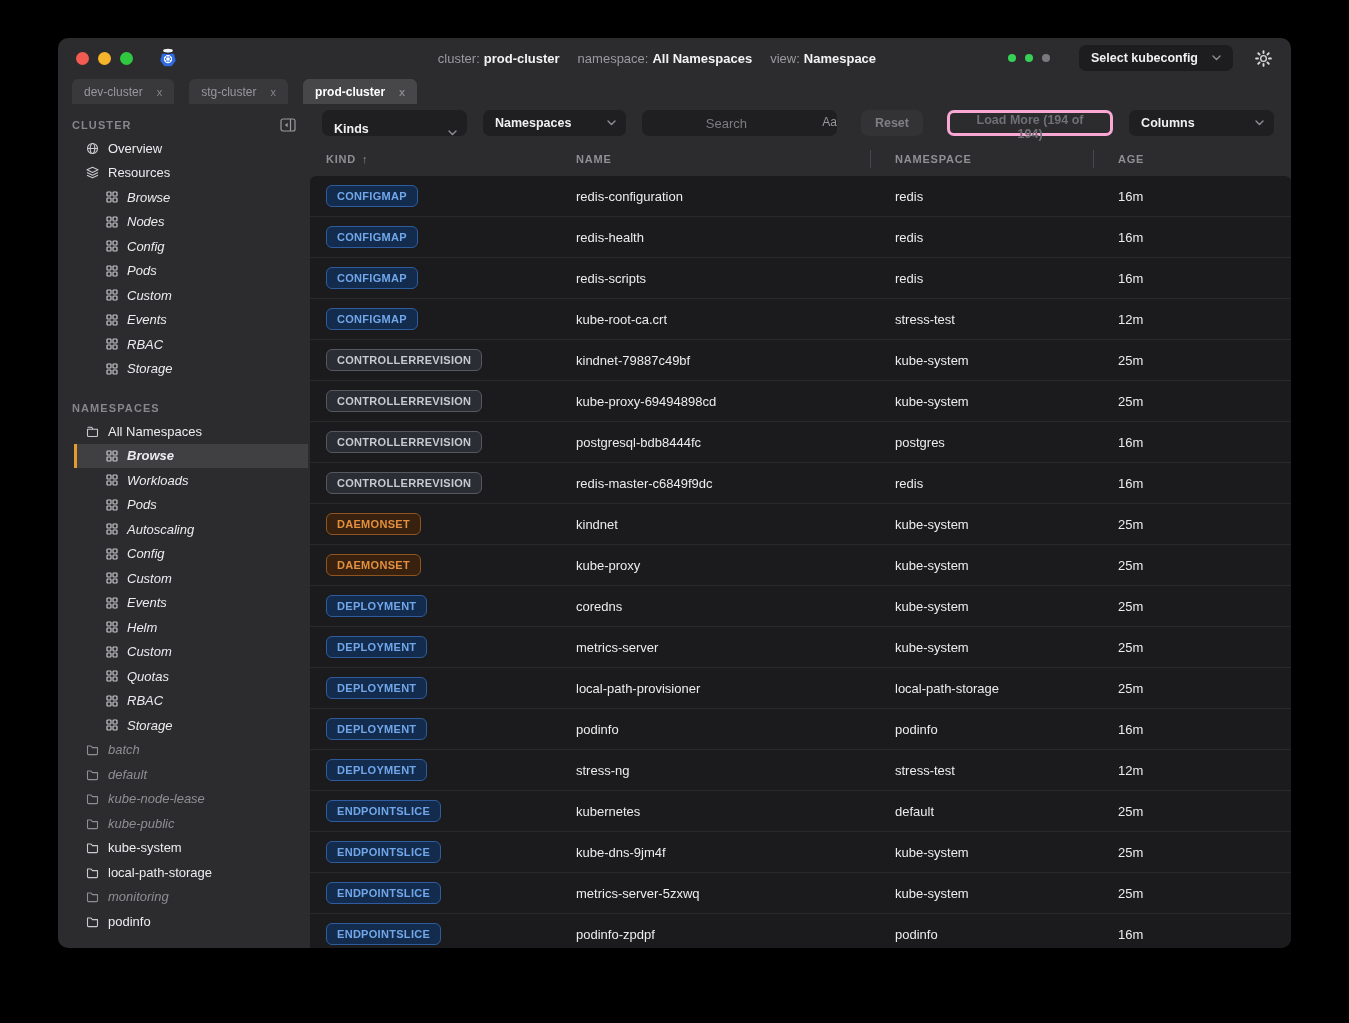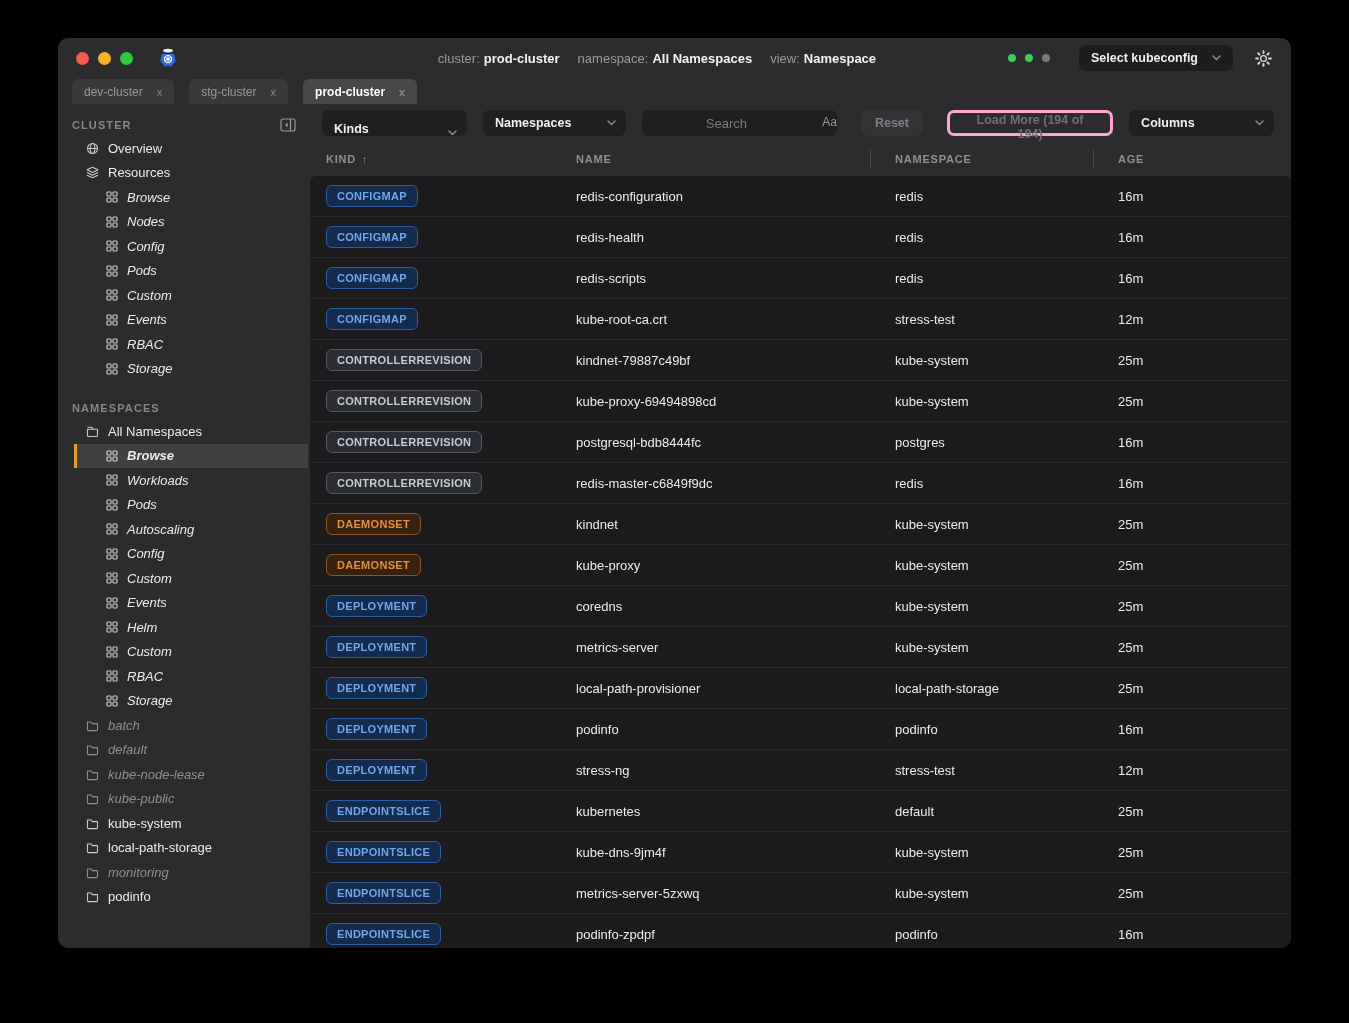--- a/index.html
+++ b/index.html
@@ -422,20 +422,31 @@
               <svg width="12" height="12" viewBox="0 0 12 12" fill="none" stroke="currentColor" stroke-width="1.2">
                 <rect x="1" y="1" width="4" height="4" rx="0.8"></rect>
                 <rect x="7" y="1" width="4" height="4" rx="0.8"></rect>
                 <rect x="1" y="7" width="4" height="4" rx="0.8"></rect>
                 <rect x="7" y="7" width="4" height="4" rx="0.8"></rect>
               </svg>
             </span>
             <span>Custom</span>
           </div>
 
+          <div class="side-item lvl2">
+            <span class="ic">
+              <svg width="12" height="12" viewBox="0 0 12 12" fill="none" stroke="currentColor" stroke-width="1.2">
+                <rect x="1" y="1" width="4" height="4" rx="0.8"></rect>
+                <rect x="7" y="1" width="4" height="4" rx="0.8"></rect>
+                <rect x="1" y="7" width="4" height="4" rx="0.8"></rect>
+                <rect x="7" y="7" width="4" height="4" rx="0.8"></rect>
+              </svg>
+            </span>
+            <span>Quotas</span>
+          </div>
 
           <div class="side-item lvl2">
             <span class="ic">
               <svg width="12" height="12" viewBox="0 0 12 12" fill="none" stroke="currentColor" stroke-width="1.2">
                 <rect x="1" y="1" width="4" height="4" rx="0.8"></rect>
                 <rect x="7" y="1" width="4" height="4" rx="0.8"></rect>
                 <rect x="1" y="7" width="4" height="4" rx="0.8"></rect>
                 <rect x="7" y="7" width="4" height="4" rx="0.8"></rect>
               </svg>
             </span>

